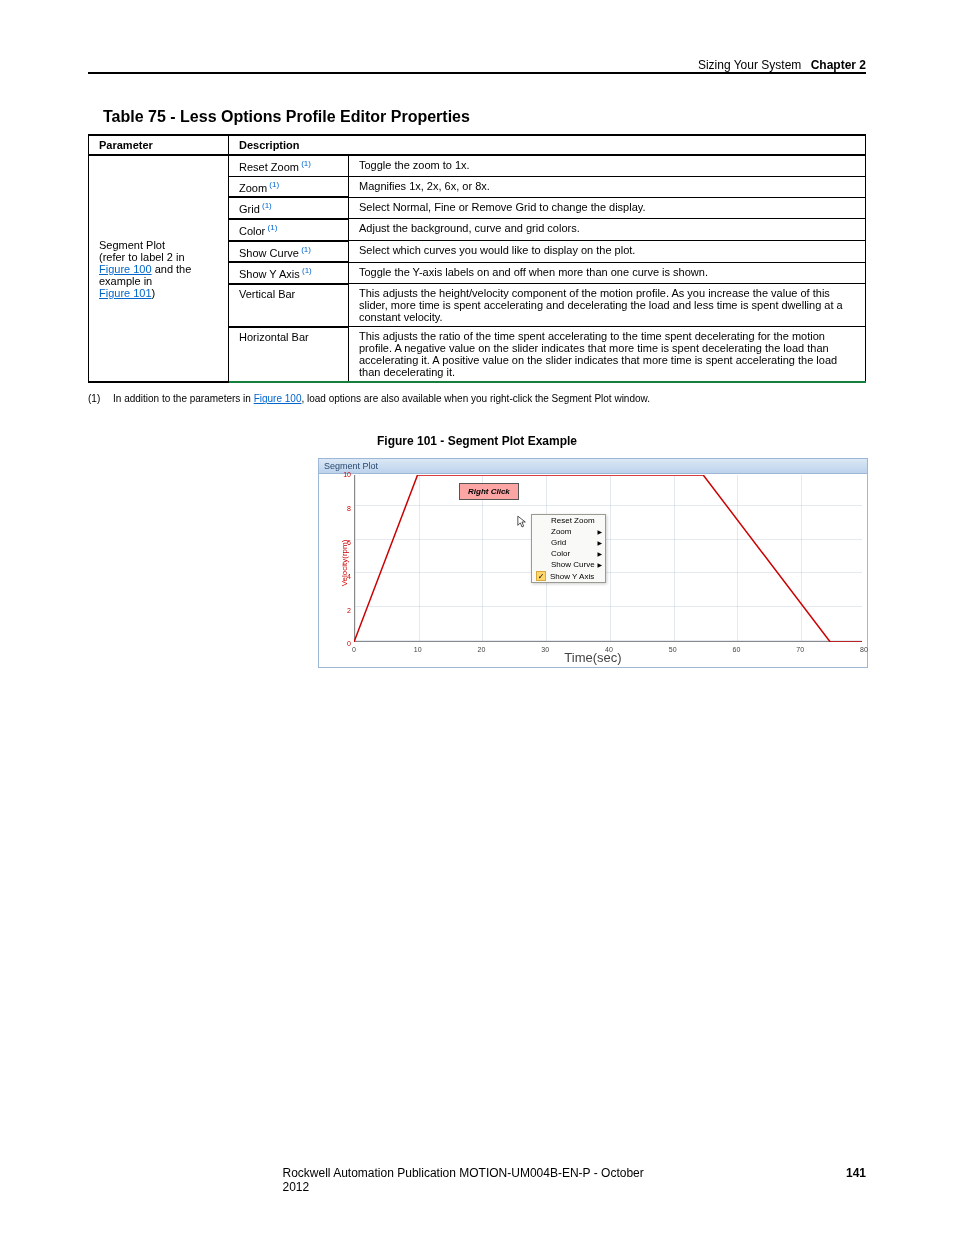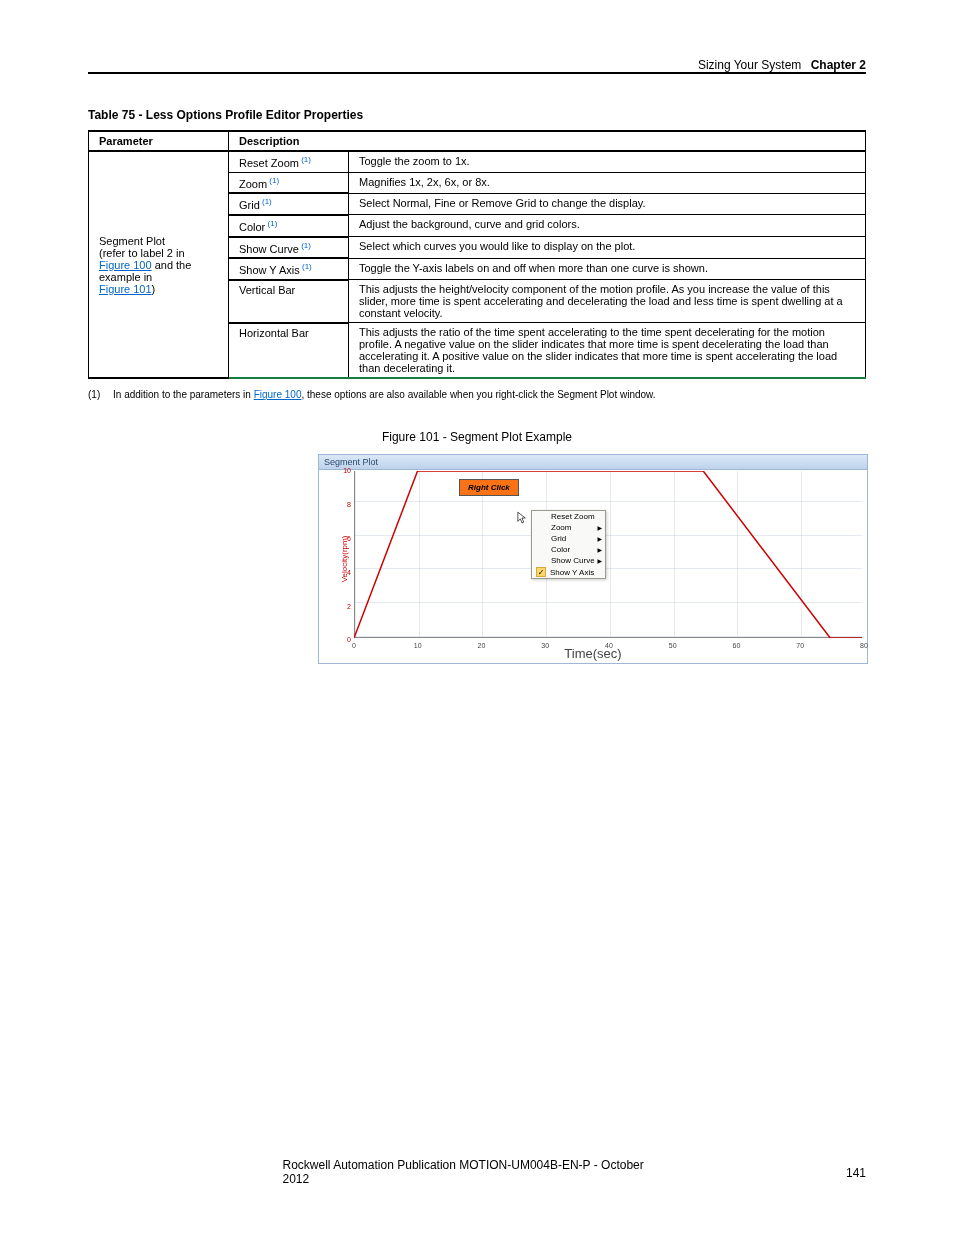--- a/index.html
+++ b/index.html
@@ -1,33 +1,33 @@
 <!DOCTYPE html>
 <html><head>
 <meta charset="utf-8">
 <style>
   * { box-sizing: border-box; margin: 0; padding: 0; }
   html, body { width: 954px; height: 1235px; background: #fff; font-family: "Myriad Pro", "Segoe UI", Arial, sans-serif; color: #000; }
   .page { position: relative; width: 954px; height: 1235px; }
   .header { position: absolute; top: 58px; left: 88px; right: 88px; border-bottom: 2px solid #000; padding-bottom: 0; text-align: right; font-size: 12px; }
   .header .chap { font-weight: 700; margin-left: 6px; }
   .content { position: absolute; top: 108px; left: 88px; right: 88px; }
-  .table-title { font-size: 12px; font-weight: 700; margin-bottom: 8px; }
+  .table-title { font-size: 16px; font-weight: 700; margin-bottom: 8px; margin-left: 15px; }
   table.prop { width: 100%; border-collapse: collapse; font-size: 11px; }
   table.prop th, table.prop td { border: 1px solid #000; padding: 3px 10px; vertical-align: top; text-align: left; }
   table.prop thead th { border-top: 2px solid #000; border-bottom: 2px solid #000; font-weight: 700; }
   table.prop tbody tr:last-child td { border-bottom: 2px solid #15803d; }
   table.prop tbody td:first-child { border-bottom: 2px solid #000000; }
   .col-param { width: 140px; }
   .col-sub { width: 120px; }
   .sup { font-size: 8px; vertical-align: super; color: #0066cc; }
   a.figlink { color: #0066cc; text-decoration: underline; }
   .footnote { font-size: 10px; margin-top: 10px; }
   .footnote .num { margin-right: 10px; }
-  .fig-title { font-size: 12px; font-weight: 400; text-align: center; margin-top: 30px; margin-bottom: 10px; }
+  .fig-title { font-size: 12px; font-weight: 700; text-align: center; margin-top: 30px; margin-bottom: 10px; }
   .segment-plot {
     position: relative;
     margin-left: 230px;
     width: 550px;
     height: 210px;
     border: 1px solid #9cb8d6;
     font-family: Arial, sans-serif;
   }
   .segment-plot .titlebar {
     background: linear-gradient(#dbe8f6, #bcd3ec);
@@ -51,21 +51,21 @@
   }
   .segment-plot .xlab {
     position: absolute; left: 50%; bottom: 2px; transform: translateX(-50%);
     font-size: 13px; color: #444;
   }
   .segment-plot .ytick { position: absolute; left: 22px; font-size: 7px; color: #c00; text-align: right; width: 10px; }
   .segment-plot .xtick { position: absolute; bottom: 14px; font-size: 7px; color: #444; transform: translateX(-50%); }
   .segment-plot svg.curve { position: absolute; top: 16px; left: 35px; right: 5px; bottom: 25px; width: calc(100% - 40px); height: calc(100% - 41px); }
   .rc-btn {
     position: absolute; top: 24px; left: 140px;
-    border: 1px solid #555; background: #f97316;
+    border: 1px solid #555; background: #fca5a5;
     font-size: 8px; font-style: italic; font-weight: 700;
     padding: 3px 8px;
   }
   .cursor-arrow {
     position: absolute; top: 56px; left: 198px;
     width: 10px; height: 14px;
   }
   .ctx-menu {
     position: absolute; top: 55px; left: 212px;
     background: #f9f9f7; border: 1px solid #9a9a90;
@@ -74,21 +74,21 @@
   }
   .ctx-menu .row { display: flex; align-items: center; padding: 1px 4px; position: relative; }
   .ctx-menu .row .ico { width: 12px; text-align: center; margin-right: 3px; font-size: 8px; }
   .ctx-menu .row .arr { position: absolute; right: 3px; font-size: 6px; }
   .ctx-menu .row .check { background: #ffd76b; border: 1px solid #d6a93a; width: 10px; height: 10px; line-height: 9px; text-align: center; margin-right: 4px; font-size: 8px; }
   .footer {
     position: absolute; bottom: 55px; left: 88px; right: 88px;
     font-size: 12px; display: flex; justify-content: space-between;
   }
   .footer .pub { position: absolute; left: 50%; transform: translateX(-50%); }
-  .footer .pg { font-weight: 400; margin-top: 8px; }
+  .footer .pg { font-weight: 700; }
 </style>
 </head>
 <body>
 
 <div class="page">
   <div class="header">
     <span>Sizing Your System</span>
     <span class="chap">Chapter 2</span>
   </div>
 
@@ -139,21 +139,21 @@
           </tr>
           <tr>
             <td><span>Horizontal Bar</span></td>
             <td>This adjusts the ratio of the time spent accelerating to the time spent decelerating for the motion profile. A negative value on the slider indicates that more time is spent decelerating the load than accelerating it. A positive value on the slider indicates that more time is spent accelerating the load than decelerating it.</td>
           </tr>
         </tbody>
     </table>
 
     <div class="footnote">
       <span class="num">(1)</span>
-      <span>In addition to the parameters in </span><a href="#" class="figlink">Figure 100</a><span>, these options are also available when you right-click the Segment Plot window.</span>
+      <span>In addition to the parameters in </span><a href="#" class="figlink">Figure 100</a><span>, load options are also available when you right-click the Segment Plot window.</span>
     </div>
 
     <div class="fig-title">Figure 101 - Segment Plot Example</div>
 
     <div class="segment-plot">
       <div class="titlebar">Segment Plot</div>
       <div class="plot-area"></div>
       <svg class="curve" viewBox="0 0 510 169" preserveAspectRatio="none">
         <polyline id="curve-poly" fill="none" stroke="#cc0000" stroke-width="1.5" points="0.0,169.0 63.8,0.0 350.6,0.0 478.1,169.0 510.0,169.0"></polyline>
       </svg>

